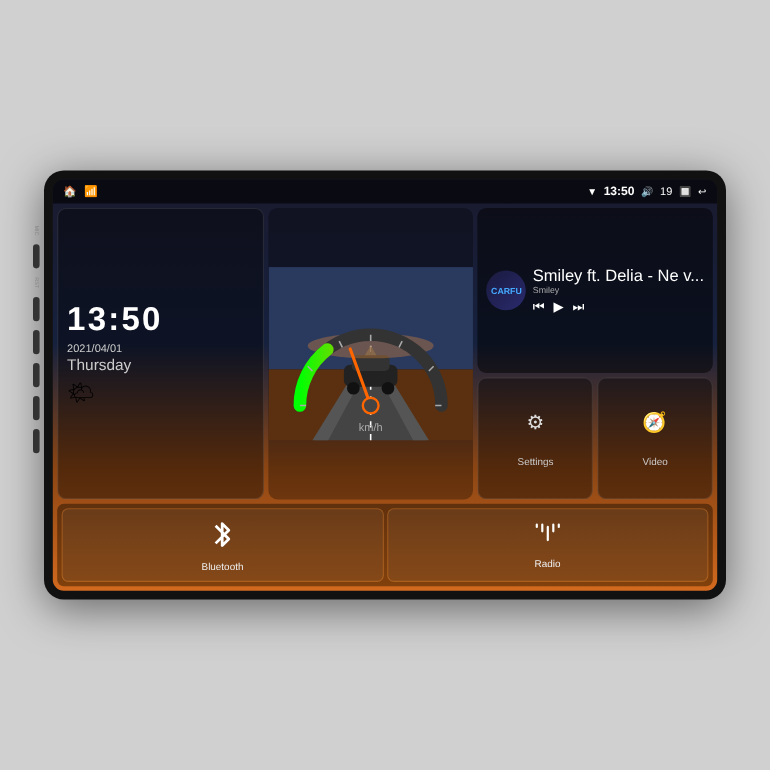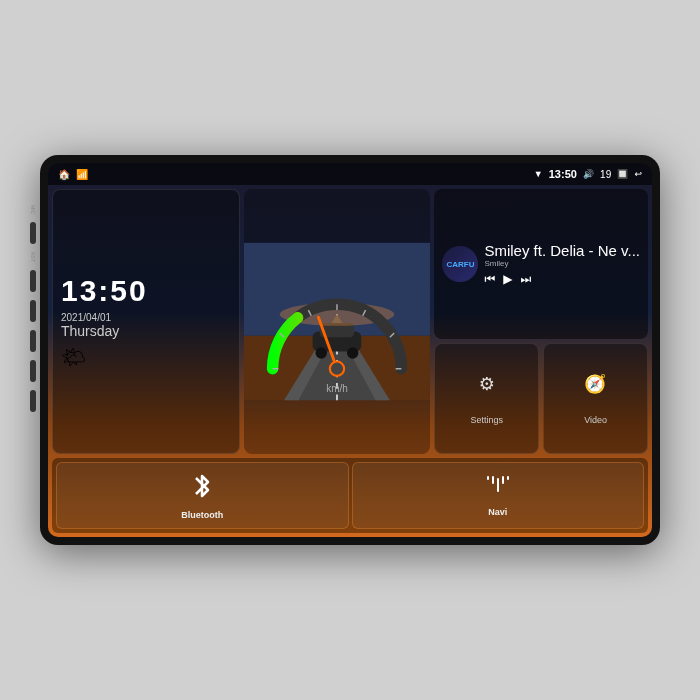--- a/index.html
+++ b/index.html
@@ -255,21 +255,20 @@
       display: flex;
       flex-direction: column;
       align-items: center;
       justify-content: center;
       gap: 4px;
       cursor: pointer;
       border-radius: 6px;
       background: rgba(255,255,255,0.05);
       border: 1px solid rgba(255,150,50,0.3);
       transition: background 0.2s;
-      font-weight: bold;
     }
 
     .app-icon {
       font-size: 22px;
       color: #fff;
     }
 
     .app-label {
       font-size: 9px;
       color: #eee;
@@ -417,21 +416,21 @@
         <div class="app-btn">
           <span class="app-icon">
             <svg width="26" height="22" viewBox="0 0 26 22" fill="none">
               <rect x="2" y="1" height="4" width="2" rx="1" fill="white"></rect>
               <rect x="7" y="1" height="8" width="2" rx="1" fill="white"></rect>
               <rect x="12" y="3" height="14" width="2" rx="1" fill="white"></rect>
               <rect x="17" y="1" height="8" width="2" rx="1" fill="white"></rect>
               <rect x="22" y="1" height="4" width="2" rx="1" fill="white"></rect>
             </svg>
           </span>
-          <span class="app-label">Navi</span>
+          <span class="app-label">Radio</span>
         </div>
 
 
 
 
       </div>
 
     </div>
   </div>
 </div>

